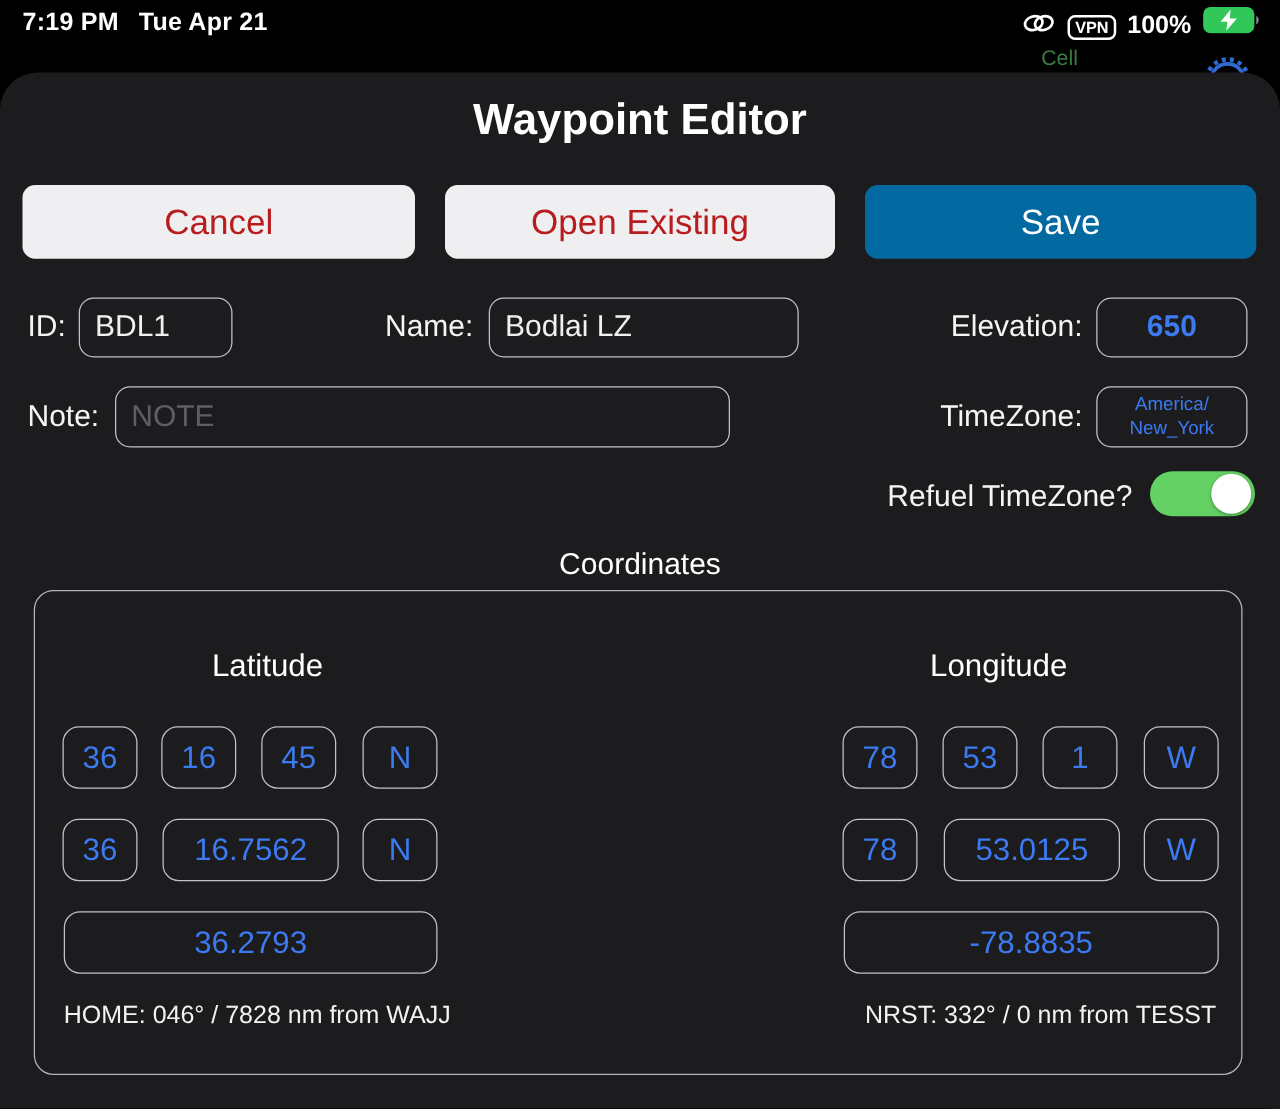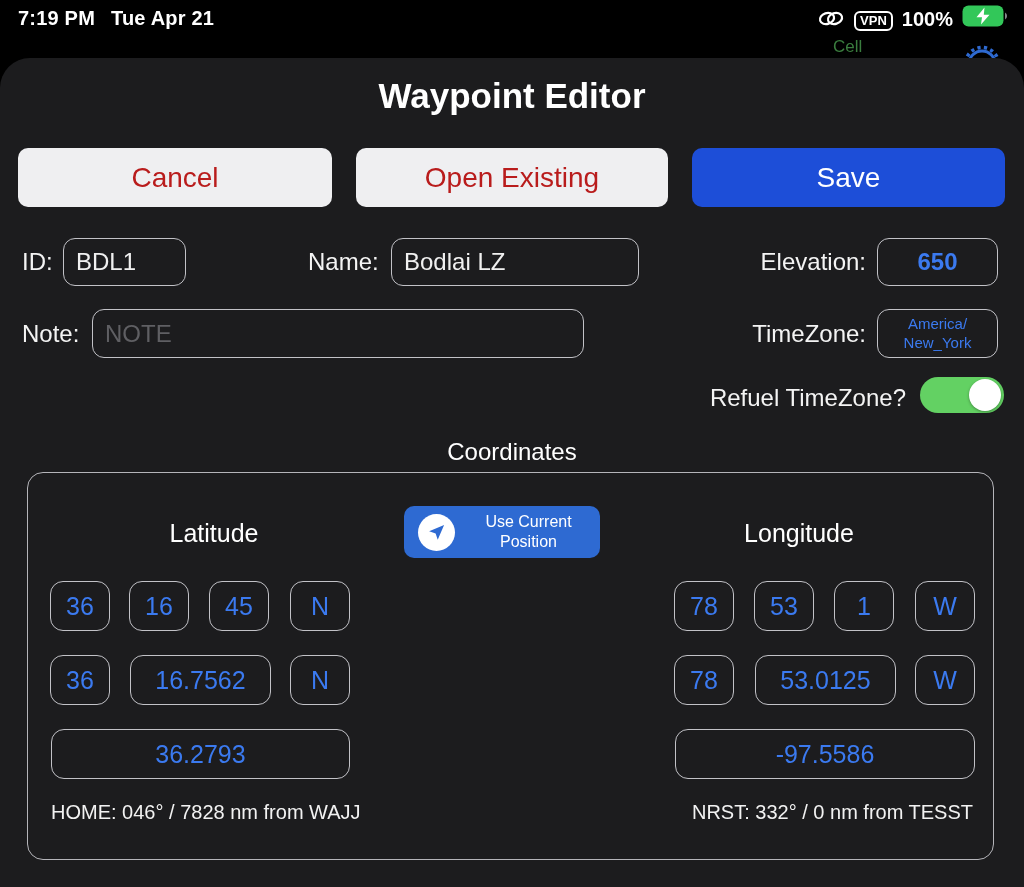--- a/index.html
+++ b/index.html
@@ -39,21 +39,21 @@
     font-size: 35px; font-weight: 700; color: #fff;
   }
 
   
   .btn {
     position: absolute; top: 90px; height: 59px; border-radius: 10px;
     display: flex; align-items: center; justify-content: center;
     font-size: 28px; cursor: pointer;
   }
   .btn-light { background: #efeff1; color: #b91c1c; }
-  .btn-blue  { background: #1d4ed8; color: #fff; }
+  .btn-blue  { background: #0369a1; color: #fff; }
   .btn-cancel { left: 18px;  width: 314px; }
   .btn-open   { left: 356px; width: 312px; }
   .btn-save   { left: 692px; width: 313px; }
 
   
   .field-label { position: absolute; font-size: 24px; color: #f4f4f4; }
   .box {
     position: absolute; border: 1.5px solid #c2c2c7; border-radius: 12px;
     background: transparent; color: #f0f0f0; font-size: 24px;
     font-family: "Liberation Sans", sans-serif;
@@ -173,31 +173,20 @@
     <div class="toggle on">
         <div class="knob"></div>
       </div>
 
     <div class="coords-heading">Coordinates</div>
 
     <div class="coords-panel">
 
       <div class="axis-title" style="left:36px;">Latitude</div>
 
-      <div class="ucp-btn">
-        <span class="ucp-circle">
-          <svg width="21" height="21" viewBox="0 0 24 24">
-            <path d="M20.7 3.3 L3.6 10.6 L11 13 L13.4 20.4 Z" fill="#2e6ad2"></path>
-          </svg>
-        </span>
-        <span class="ucp-text">
-          <span>Use Current</span><br>
-          <span>Position</span>
-        </span>
-      </div>
 
       <div class="axis-title" style="left:621px;">Longitude</div>
 
       <div class="cbox" style="left:22px;  top:108px; width:60px;">36</div>
       <div class="cbox" style="left:101px; top:108px; width:60px;">16</div>
       <div class="cbox" style="left:181px; top:108px; width:60px;">45</div>
       <div class="cbox" style="left:262px; top:108px; width:60px;">N</div>
 
       <div class="cbox" style="left:646px; top:108px; width:60px;">78</div>
       <div class="cbox" style="left:726px; top:108px; width:60px;">53</div>
@@ -206,20 +195,20 @@
 
       <div class="cbox" style="left:22px;  top:182px; width:60px;">36</div>
       <div class="cbox" style="left:102px; top:182px; width:141px;">16.7562</div>
       <div class="cbox" style="left:262px; top:182px; width:60px;">N</div>
 
       <div class="cbox" style="left:646px; top:182px; width:60px;">78</div>
       <div class="cbox" style="left:727px; top:182px; width:141px;">53.0125</div>
       <div class="cbox" style="left:887px; top:182px; width:60px;">W</div>
 
       <div class="cbox" style="left:23px;  top:256px; width:299px;">36.2793</div>
-      <div class="cbox" style="left:647px; top:256px; width:300px;">-97.5586</div>
+      <div class="cbox" style="left:647px; top:256px; width:300px;">-78.8835</div>
 
       <span class="info-text" style="left:23px;">HOME: 046° / 7828 nm from WAJJ</span>
       <span class="info-text" style="right:20px;">NRST: 332° / 0 nm from TESST</span>
     </div>
 
   </div>
 </div>
 
 </body></html>

